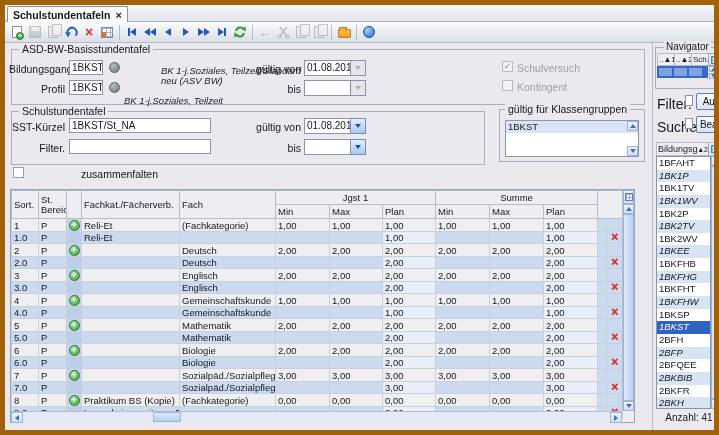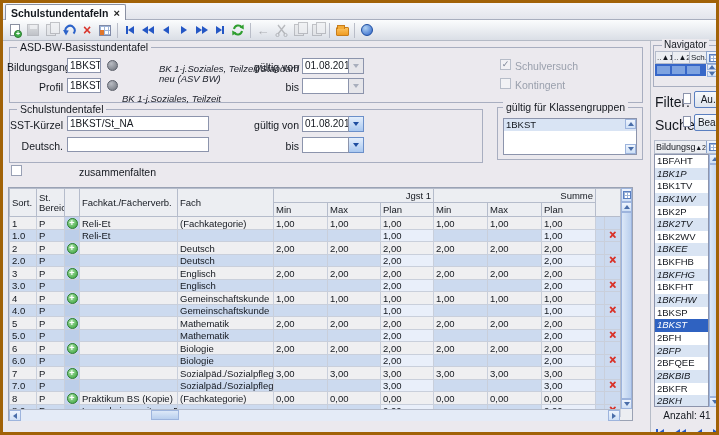--- a/index.html
+++ b/index.html
@@ -1,19 +1,19 @@
 <!DOCTYPE html>
 <html><head>
 <meta charset="utf-8">
 <style>
   * { margin:0; padding:0; box-sizing:border-box; }
   html,body { background:#d8d8d8; }
   body { font-family:"Liberation Sans","DejaVu Sans",sans-serif; }
   .win { position:relative; width:719px; height:435px; background:#ebe9ee; overflow:hidden;
-         border:3px solid #a16207; font-size:11px; color:#14181f; }
+         border:5px solid #a16207; font-size:11px; color:#14181f; }
   .abs { position:absolute; }
 
   
   .tabbar { position:absolute; left:0; top:0; width:719px; height:17px;
             background:linear-gradient(#f4f5f8,#e3e5ec); border-bottom:1px solid #a8aebe; }
   .tab { position:absolute; left:2px; top:1px; height:16px; background:#fdfdfe;
          border:1px solid #8a90a2; border-bottom:none; border-radius:2px 2px 0 0;
          padding:1px 5px 0 5px; font-weight:bold; font-size:10.5px; display:flex; gap:5px; align-items:center; }
   .tab .x { font-weight:bold; color:#222; font-size:11px; line-height:10px; cursor:default; }
 
@@ -82,21 +82,21 @@
   .carl { width:0;height:0;border-top:3px solid transparent;border-bottom:3px solid transparent;border-right:4px solid #4a6ea9; }
   .carr { width:0;height:0;border-top:3px solid transparent;border-bottom:3px solid transparent;border-left:4px solid #4a6ea9; }
 
   
   .gridwrap { position:absolute; left:5px; top:184px; width:625px; height:234px; background:#eceef2;
               border:1px solid #9aa2b4; }
   table.grid { border-collapse:collapse; table-layout:fixed; width:611px; font-size:9.5px; }
   .grid th, .grid td { border:1px solid #c9cfdb; padding:0 2px; height:12px; line-height:11px;
                        overflow:hidden; white-space:nowrap; text-align:left; font-weight:normal; }
   .grid thead th { background:#eceef2; border-color:#b5bccb; height:14px; }
-  .grid thead .grp { text-align:right; }
+  .grid thead .grp { text-align:center; }
   .grid thead .two { white-space:pre-line; line-height:10px; }
   tr.main td { background:#efeff1; }
   tr.sub td { background:#ccdaef; }
   tr.sub td.plan { background:#e9effa; }
   .grid td.icon { background:#c5d4ee; text-align:center; padding:0; }
   tr.sub td.icon { background:#bccee9; }
   .grid td.filler, .grid td.del { background:#ccdaef; padding:0; text-align:center; }
   .add-btn { display:inline-block; width:11px; height:11px; border-radius:50%;
              background:radial-gradient(circle at 35% 30%,#a8e4a8,#38a038); border:1px solid #2e7d32;
              color:#fff; font-size:9px; line-height:9px; font-weight:bold; text-align:center; }
@@ -283,21 +283,21 @@
   </div>
   <div class="lbl r abs" style="left:4px;top:116px;width:56px;">SST-Kürzel</div>
   <div class="inp" style="left:64px;top:113px;width:142px;">1BKST/St_NA</div>
   <div class="lbl r abs" style="left:250px;top:116px;width:46px;">gültig von</div>
   <div class="combo on" style="left:299px;top:113px;">
     <span class="fld">01.08.2014</span>
     <span class="cbtn">
         <span class="car"></span>
       </span>
   </div>
-  <div class="lbl r abs" style="left:4px;top:137px;width:56px;">Deutsch.</div>
+  <div class="lbl r abs" style="left:4px;top:137px;width:56px;">Filter.</div>
   <div class="inp" style="left:64px;top:134px;width:142px;"></div>
   <div class="lbl r abs" style="left:250px;top:137px;width:46px;">bis</div>
   <div class="combo on" style="left:299px;top:134px;">
     <span class="fld"></span>
     <span class="cbtn">
         <span class="car"></span>
       </span>
   </div>
 
   <div class="gb" style="left:494px;top:104px;width:146px;height:53px;">

